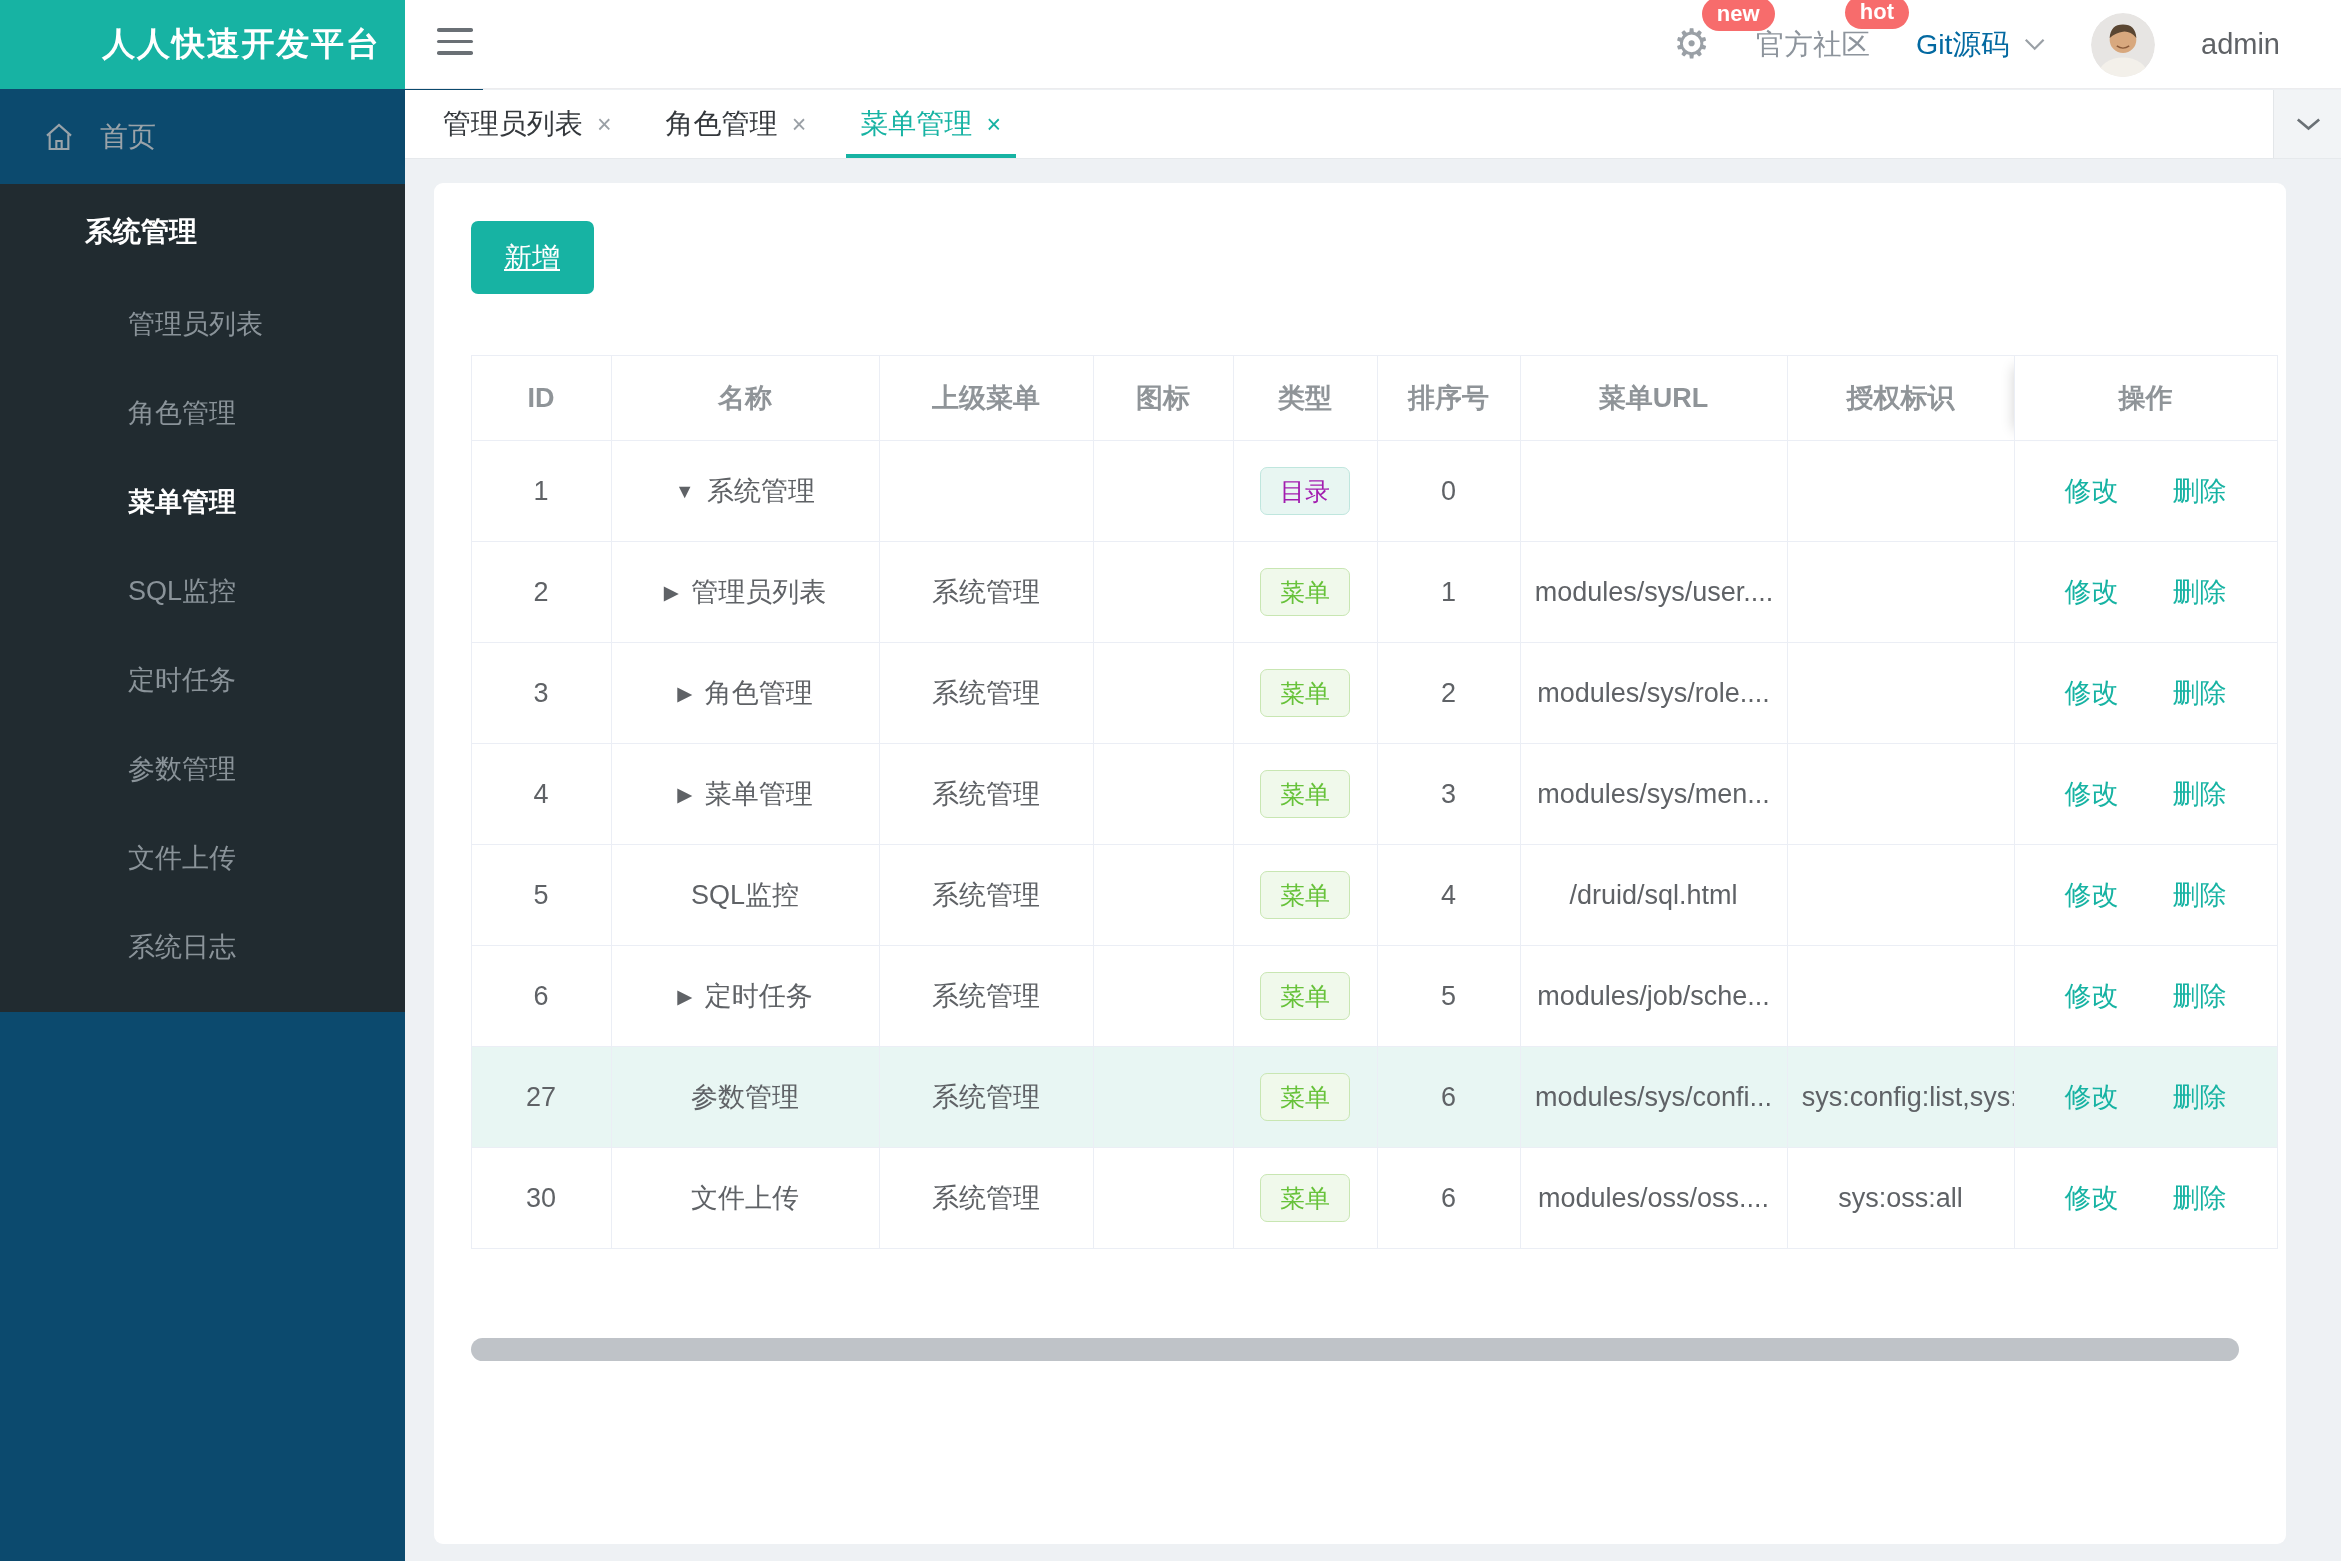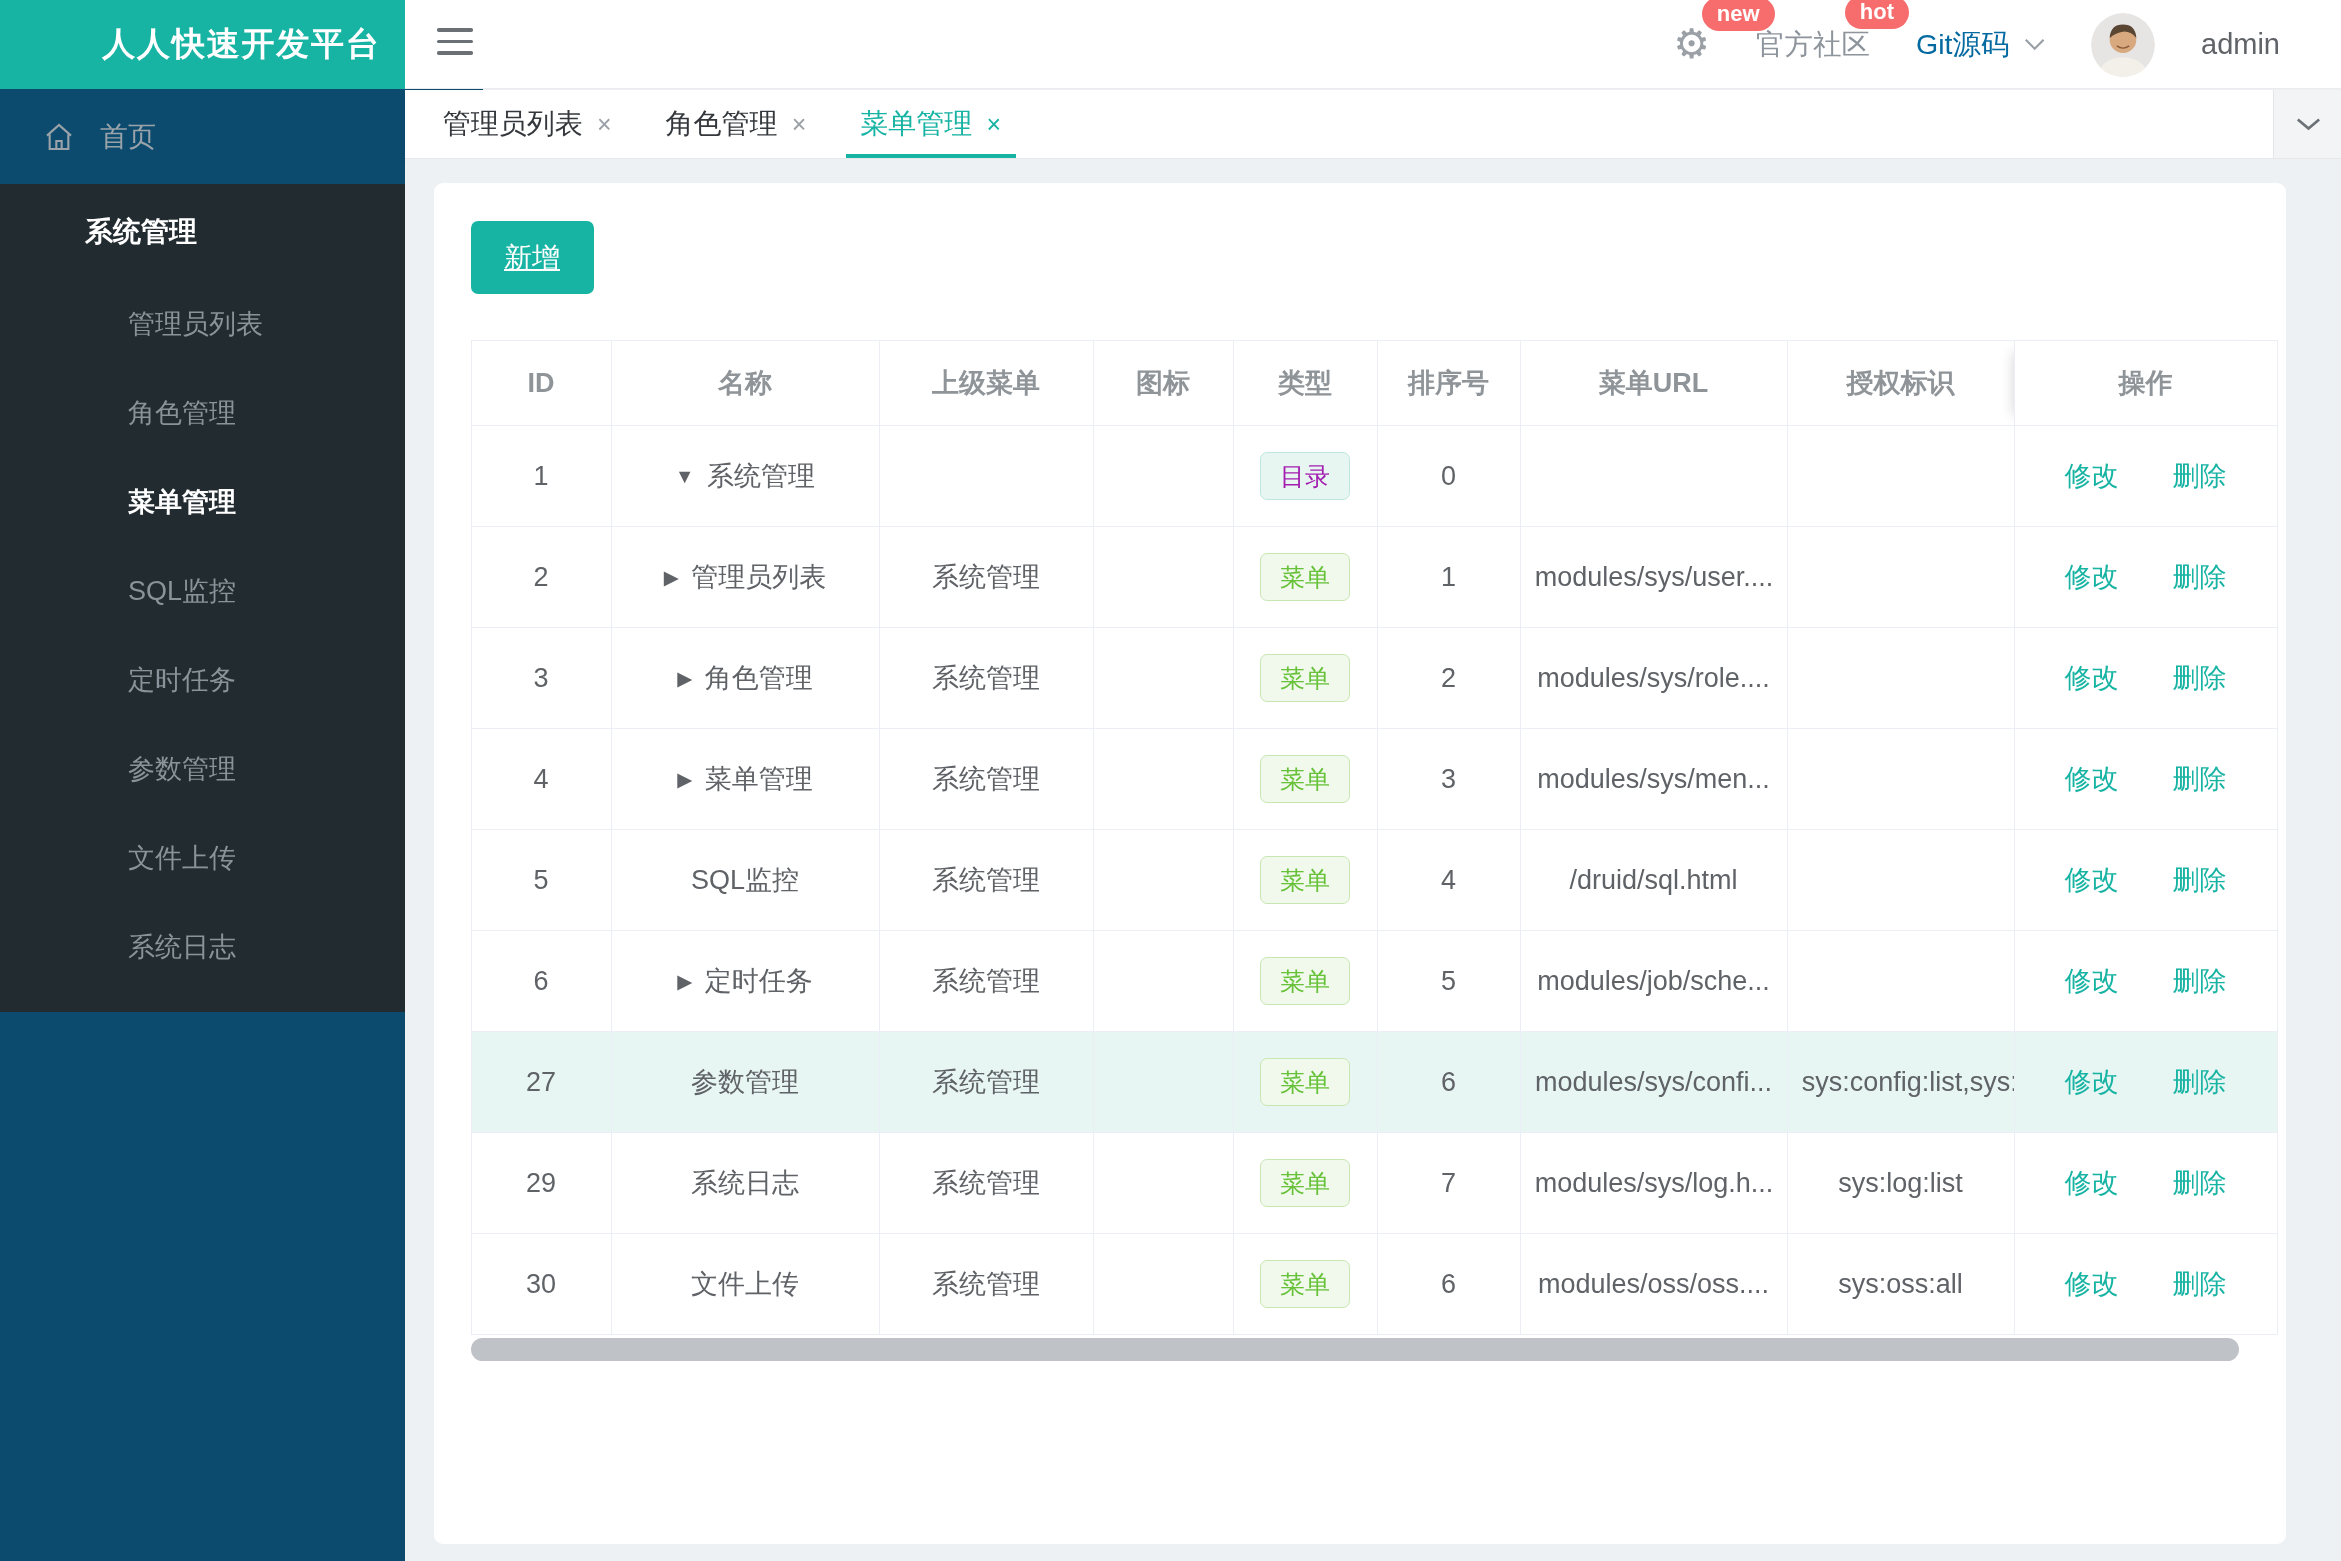--- a/index.html
+++ b/index.html
@@ -70,21 +70,21 @@
   }
   
   .content { position:absolute; left:405px; top:159px; right:0; bottom:0; background:#eef1f4; }
   .card { position:absolute; left:28.5px; top:24px; width:1852px; height:1361px; background:#fff; border-radius:9px; }
   .btn-add {
     position:absolute; left:37px; top:38px; width:123px; height:73px;
     background:#17B3A3; color:#fff; font-size:28px; border:none; border-radius:7.1px; cursor:pointer;
     font-family:inherit;
     text-decoration:underline;
   }
-  .table-wrap { position:absolute; left:37px; top:157px; width:1806px; }
+  .table-wrap { position:absolute; left:37px; top:172px; width:1806px; }
   table { border-collapse:collapse; table-layout:fixed; width:1806px; background:#fff; }
   th {
     height:85px; font-size:27px; color:#8f9498; font-weight:bold;
     border:0.9px solid #ebeef5; text-align:center; background:#fff;
   }
   td {
     height:101px; font-size:27px; color:#5f6266; border:0.9px solid #ebeef5;
     text-align:center; padding:0 14.2px; white-space:nowrap; overflow:hidden;
   }
   th:last-child, td:last-child { box-shadow:-10.7px 0 12.5px -10.7px rgba(0,0,0,0.18); }
@@ -329,35 +329,20 @@
     <td class="c-icon"></td>
     <td><span class="badge badge-menu">菜单</span></td>
     <td class="c-order">6</td>
     <td class="c-url">modules/sys/confi...</td>
     <td class="c-perms">sys:config:list,sys:.</td>
     <td class="ops">
       <a class="op-edit">修改</a><a class="op-delete">删除</a>
     </td>
   </tr>
             <tr data-active="false">
-    <td class="c-id">29</td>
-    <td class="c-name">
-      <span class="arrow"></span><span class="nm">系统日志</span>
-    </td>
-    <td class="c-parent">系统管理</td>
-    <td class="c-icon"></td>
-    <td><span class="badge badge-menu">菜单</span></td>
-    <td class="c-order">7</td>
-    <td class="c-url">modules/sys/log.h...</td>
-    <td class="c-perms">sys:log:list</td>
-    <td class="ops">
-      <a class="op-edit">修改</a><a class="op-delete">删除</a>
-    </td>
-  </tr>
-            <tr data-active="false">
     <td class="c-id">30</td>
     <td class="c-name">
       <span class="arrow"></span><span class="nm">文件上传</span>
     </td>
     <td class="c-parent">系统管理</td>
     <td class="c-icon"></td>
     <td><span class="badge badge-menu">菜单</span></td>
     <td class="c-order">6</td>
     <td class="c-url">modules/oss/oss....</td>
     <td class="c-perms">sys:oss:all</td>

